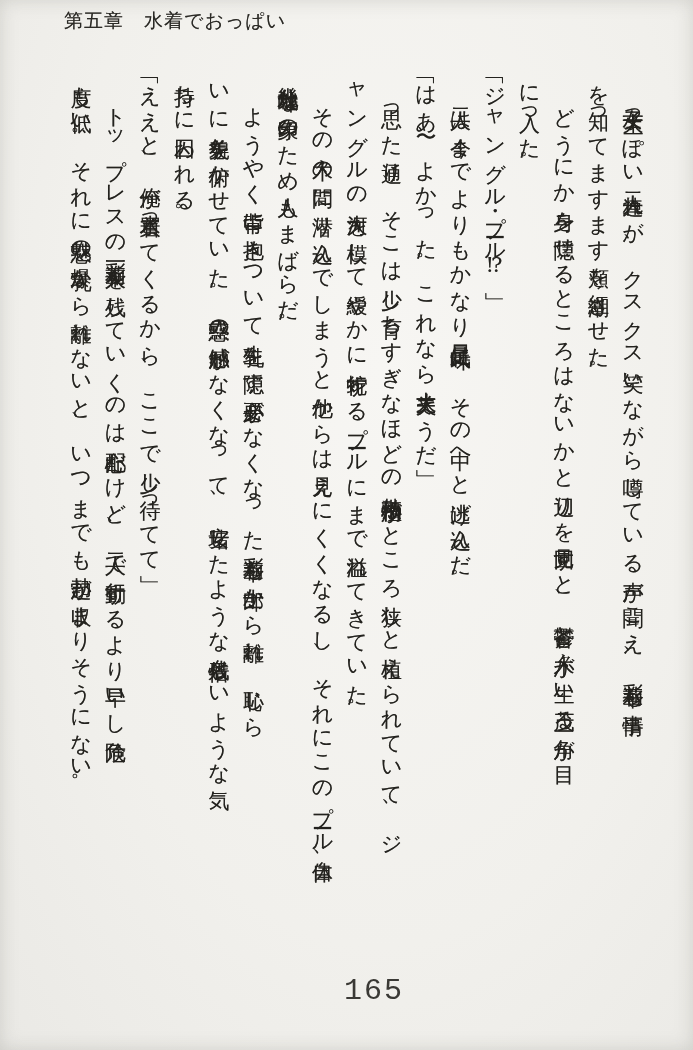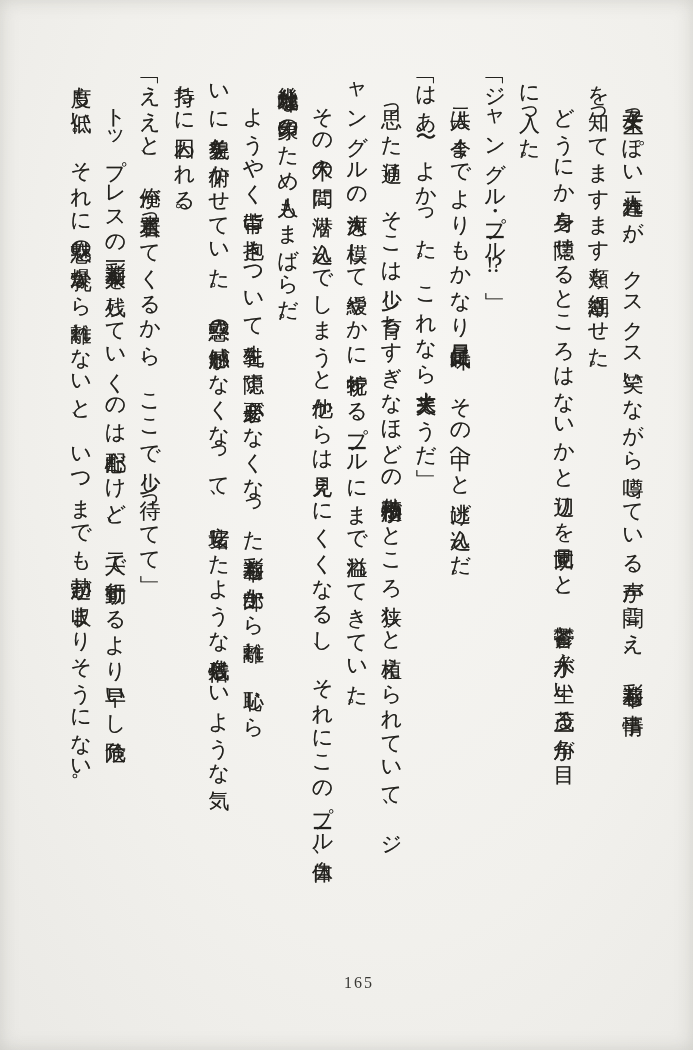--- a/index.html
+++ b/index.html
@@ -43,30 +43,31 @@
     margin: 0;
     padding: 0;
   }
   .text-body p.line.indent {
     text-indent: 23px;
   }
   .page-number {
     position: absolute;
     left: 344px;
     top: 974px;
-    font-family: Liberation Serif, serif;
-    font-size: 16px;
+    font-family: Liberation Mono, monospace;
+    font-size: 30px;
     letter-spacing: 2px;
     color: #3a3935;
   }
 </style>
 </head>
 <body>
 
 <div class="page">
+  <div class="chapter-header">第五章　水着でおっぱい</div>
 
   <div class="text-body">
       <p class="line indent">女子大生っぽい二人連れが、クスクス笑いながら噂している声が聞こえ、彩莉華も事情</p>
       <p class="line">を知ってますます頬を紅潮させた。</p>
       <p class="line indent">どうにか身を隠せるところはないかと辺りを見回すと、鬱蒼と木々が生い茂る一角が目</p>
       <p class="line">に入った。</p>
       <p class="line">「ジャングル・プール⁉」</p>
       <p class="line indent">二人は今までよりもかなり早足気味に、その中へと逃げ込んだ。</p>
       <p class="line">「はあ〜、よかった。これなら大丈夫そうだ」</p>
       <p class="line indent">思った通り、そこは少し育ちすぎなほどの熱帯植物がところ狭しと植えられていて、ジ</p>

